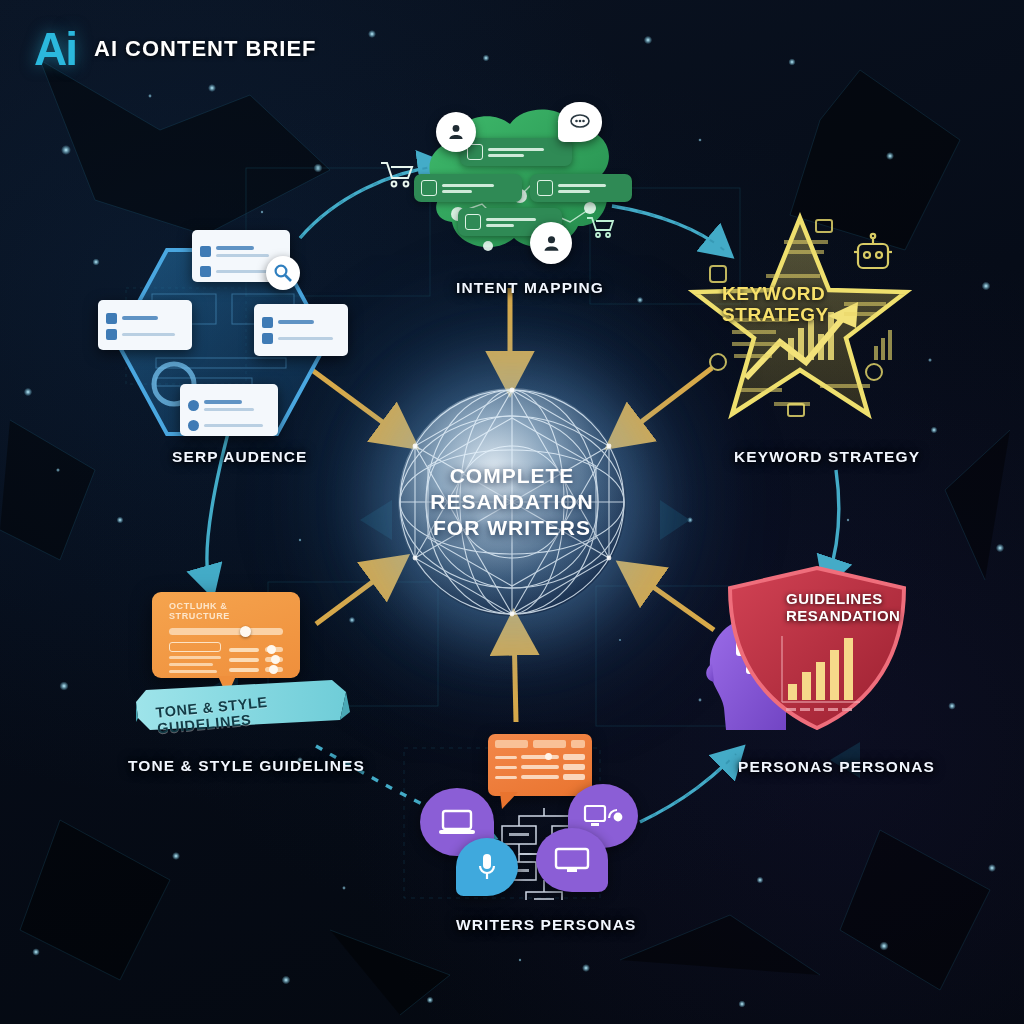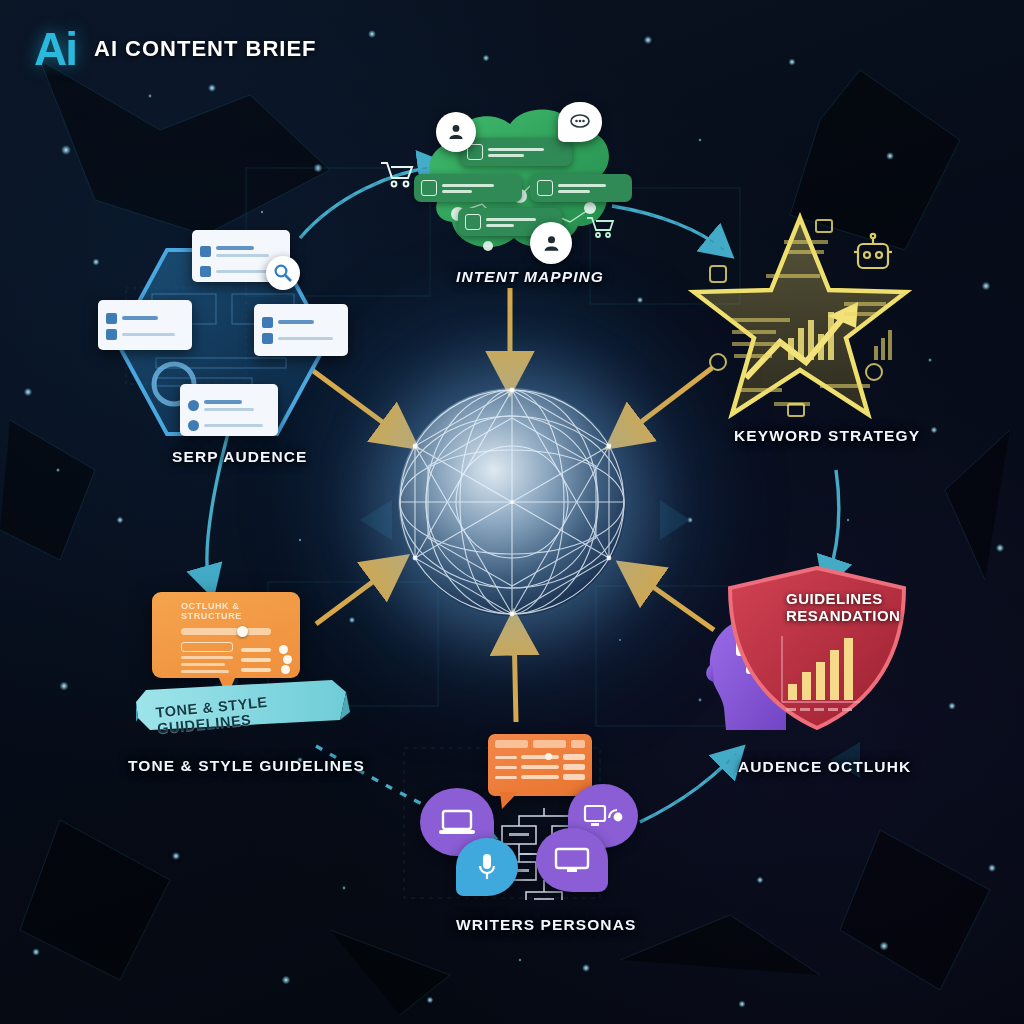--- a/index.html
+++ b/index.html
@@ -69,21 +69,21 @@
   #shield{position:absolute;left:724px;top:566px;width:186px;height:164px;z-index:23;}
   #shield-text{position:absolute;left:786px;top:590px;z-index:27;display:flex;flex-direction:column;
                line-height:1.16;}
   #shield-text span{color:#ffffff;font-size:15px;font-weight:bold;letter-spacing:.5px;
                     text-shadow:0 1px 5px rgba(0,0,0,.85);}
   #head{position:absolute;left:700px;top:612px;width:108px;height:118px;z-index:22;}
 
   
   #outline{position:absolute;left:152px;top:592px;width:148px;height:86px;z-index:23;
      background:linear-gradient(160deg,#f5a44e 0%,#ef8f3c 100%);border-radius:9px;
-     box-shadow:0 6px 20px rgba(0,0,0,.5);padding:9px 29px;box-sizing:border-box;}
+     box-shadow:0 6px 20px rgba(0,0,0,.5);padding:9px 17px;box-sizing:border-box;}
   #outline .hd{color:#fde6cb;font-size:9px;font-weight:bold;letter-spacing:.6px;margin-bottom:7px;}
   .slider{height:7px;border-radius:4px;background:#fbd2a6;position:relative;margin:5px 0;}
   .slider .knob{position:absolute;top:-2px;width:11px;height:11px;border-radius:50%;background:#fff8ef;
                 box-shadow:0 1px 3px rgba(0,0,0,.4);}
   .orow{display:flex;align-items:center;gap:6px;margin:5px 0;}
   .orow .lbl{width:30px;height:4px;border-radius:2px;background:#fcdcb6;flex:none;}
   .orow .bar{flex:1;height:5px;border-radius:3px;background:#fbd2a6;position:relative;}
   .orow .bar .dot{position:absolute;left:2px;top:-2px;width:9px;height:9px;border-radius:50%;background:#fff8ef;}
   #ribbon-text{position:absolute;left:156px;top:696px;width:180px;z-index:27;color:#123b46;
      font-size:14.5px;font-weight:bold;letter-spacing:.6px;transform:rotate(-5.5deg);
@@ -414,21 +414,21 @@
         </g>
     </svg>
     <svg style="position:absolute;left:182px;top:118px;" width="36" height="26" viewBox="0 0 36 26">
       <g stroke="#bdf0d4" stroke-width="1.8" fill="none">
           <path d="M3 4 h5 l4 12 h14 l3 -9 h-17"></path>
           <circle cx="14" cy="21" r="2"></circle>
           <circle cx="24" cy="21" r="2"></circle>
         </g>
     </svg>
   </div>
-  <div class="nlabel" style="left:456px;top:268px;font-style:italic;">INTENT MAPPING</div>
+  <div class="nlabel" style="left:456px;top:279px;">INTENT MAPPING</div>
 
   <div id="star">
     <svg class="lyr" viewBox="0 0 224 214">
       <defs>
         <linearGradient id="stg" x1="0" y1="0" x2="0" y2="1">
           <stop offset="0" stop-color="#f5e27a" stop-opacity=".34"></stop>
           <stop offset="1" stop-color="#b69a2a" stop-opacity=".22"></stop>
         </linearGradient>
       </defs>
       <polygon points="112,6 141,78 218,80 158,126 180,202 112,158 44,202 66,126 6,80 83,78" fill="url(#stg)" stroke="#efe06e" stroke-width="4.5"></polygon>
@@ -476,21 +476,25 @@
         <rect x="170" y="32" width="30" height="24" rx="5"></rect>
         <circle cx="179" cy="43" r="3"></circle>
           <circle cx="191" cy="43" r="3"></circle>
         <line x1="185" y1="26" x2="185" y2="32"></line>
           <circle cx="185" cy="24" r="2.2"></circle>
         <line x1="166" y1="40" x2="170" y2="40"></line>
           <line x1="200" y1="40" x2="204" y2="40"></line>
       </g>
     </svg>
   </div>
-  <div class="nlabel" style="left:734px;top:427px;">KEYWORD STRATEGY</div>
+  <div id="star-text">
+    <span>KEYWORD</span>
+    <span>STRATEGY</span>
+  </div>
+  <div class="nlabel" style="left:734px;top:448px;">KEYWORD STRATEGY</div>
 
   <svg id="head" viewBox="0 0 108 118">
     <defs>
         <linearGradient id="hdg" x1="0" y1="0" x2="1" y2="1">
           <stop offset="0" stop-color="#9b6ce8"></stop>
           <stop offset="1" stop-color="#7245c4"></stop>
         </linearGradient>
       </defs>
     <path d="M62 4 C26 4 8 30 10 56 C11 74 22 82 24 96 L26 118 L86 118 L86 10 Z" fill="url(#hdg)"></path>
     <path d="M12 52 C4 56 4 68 14 70" fill="url(#hdg)"></path>
@@ -533,21 +537,21 @@
         <rect x="90" y="142" width="10" height="3"></rect>
           <rect x="104" y="142" width="10" height="3"></rect>
         <rect x="118" y="142" width="10" height="3"></rect>
       </g>
     </svg>
   </div>
   <div id="shield-text">
     <span>GUIDELINES</span>
     <span>RESANDATION</span>
   </div>
-  <div class="nlabel" style="left:738px;top:758px;">AUDENCE OCTLUHK</div>
+  <div class="nlabel" style="left:738px;top:758px;">PERSONAS PERSONAS</div>
 
   <div id="outline">
     <div class="hd">OCTLUHK &amp; STRUCTURE</div>
     <div class="slider">
         <span class="knob" style="left:62%"></span>
       </div>
     <div style="display:flex;gap:8px;margin-top:7px;">
       <div style="flex:0 0 52px;">
         <div style="height:8px;border:1px solid #fde3c4;border-radius:3px;margin-bottom:4px;"></div>
         <div style="height:3px;background:#fbd2a6;border-radius:2px;margin:4px 0;"></div>
@@ -698,14 +702,19 @@
     <g fill="#ffffff" opacity=".85">
       <circle cx="512" cy="390" r="2.4"></circle>
         <circle cx="609" cy="446" r="2.4"></circle>
         <circle cx="609" cy="558" r="2.4"></circle>
       <circle cx="512" cy="614" r="2.4"></circle>
         <circle cx="415" cy="558" r="2.4"></circle>
         <circle cx="415" cy="446" r="2.4"></circle>
       <circle cx="512" cy="502" r="2"></circle>
     </g>
   </svg>
+  <div id="sphere-text">
+    <span>COMPLETE</span>
+    <span>RESANDATION</span>
+    <span>FOR WRITERS</span>
+  </div>
 
 </div>
 
 </body></html>

